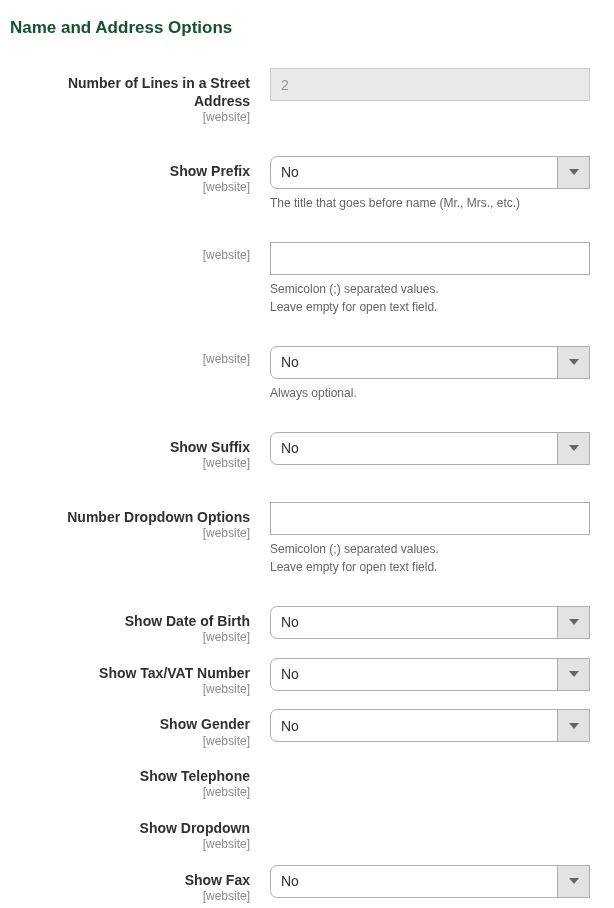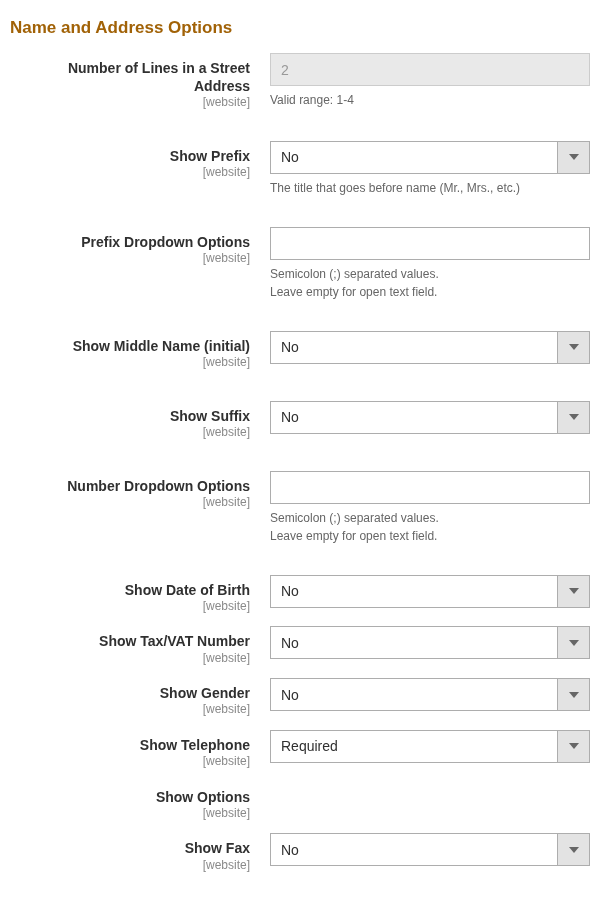--- a/index.html
+++ b/index.html
@@ -7,22 +7,22 @@
   font-family: -apple-system, BlinkMacSystemFont, "Segoe UI", Helvetica, Arial, sans-serif;
   font-size: 14px;
   color: #333;
   background: #fff;
   padding: 18px 10px 20px 10px;
   width: 614px;
 }
 .section-title {
   font-size: 17px;
   font-weight: 600;
-  color: #a16207;
-  margin-bottom: 15px;
+  color: #14532d;
+  margin-bottom: 30px;
 }
 .field-row {
   display: flex;
   align-items: flex-start;
   margin-bottom: 12px;
 }
 .field-row.wide-gap { margin-bottom: 30px; }
 .label-col {
   width: 260px;
   text-align: right;
@@ -63,20 +63,21 @@
 .select-wrap {
   position: relative;
   width: 100%;
 }
 .ctrl-select {
   appearance: none;
   -webkit-appearance: none;
   -moz-appearance: none;
   padding-right: 40px;
   cursor: pointer;
+  border-radius: 7px;
 }
 .select-arrow {
   position: absolute;
   right: 0;
   top: 0;
   width: 33px;
   height: 33px;
   background: #e3e3e3;
   border-left: 1px solid #adadad;
   border-top: 1px solid #adadad;
@@ -100,21 +101,20 @@
 
 <div class="section-title">Name and Address Options</div>
 
 <div class="field-row wide-gap">
   <div class="label-col">
     <span class="label-text">Number of Lines in a Street Address</span>
     <span class="scope">[website]</span>
   </div>
   <div class="control-col">
     <input type="text" class="ctrl-disabled" disabled="" value="2" style="">
-    <div class="hint">Valid range: 1-4</div>
   </div>
 </div>
 
 <div class="field-row wide-gap">
   <div class="label-col">
     <span class="label-text">Show Prefix</span>
     <span class="scope">[website]</span>
   </div>
   <div class="control-col">
     <div class="select-wrap">
@@ -124,43 +124,42 @@
             <path d="M0 0 L5 6 L10 0 Z" fill="#666"></path>
           </svg>
         </div>
     </div>
     <div class="hint">The title that goes before name (Mr., Mrs., etc.)</div>
   </div>
 </div>
 
 <div class="field-row wide-gap">
   <div class="label-col">
-    <span class="label-text">Prefix Dropdown Options</span>
     <span class="scope">[website]</span>
   </div>
   <div class="control-col">
     <input type="text" class="ctrl-input" value="" style="">
     <div class="hint">Semicolon (;) separated values.<br>Leave empty for open text field.</div>
   </div>
 </div>
 
 <div class="field-row wide-gap">
   <div class="label-col">
-    <span class="label-text">Show Middle Name (initial)</span>
-    <span class="scope">[website]</span>
-  </div>
-  <div class="control-col">
-    <div class="select-wrap">
-      <select class="ctrl-select"><option>No</option></select>
-      <div class="select-arrow">
-          <svg viewBox="0 0 10 6">
-            <path d="M0 0 L5 6 L10 0 Z" fill="#666"></path>
-          </svg>
-        </div>
-    </div>
+    <span class="scope">[website]</span>
+  </div>
+  <div class="control-col">
+    <div class="select-wrap">
+      <select class="ctrl-select"><option>No</option></select>
+      <div class="select-arrow">
+          <svg viewBox="0 0 10 6">
+            <path d="M0 0 L5 6 L10 0 Z" fill="#666"></path>
+          </svg>
+        </div>
+    </div>
+    <div class="hint">Always optional.</div>
   </div>
 </div>
 
 <div class="field-row wide-gap">
   <div class="label-col">
     <span class="label-text">Show Suffix</span>
     <span class="scope">[website]</span>
   </div>
   <div class="control-col">
     <div class="select-wrap">
@@ -234,35 +233,25 @@
         </div>
     </div>
   </div>
 </div>
 
 <div class="field-row">
   <div class="label-col">
     <span class="label-text">Show Telephone</span>
     <span class="scope">[website]</span>
   </div>
-  <div class="control-col">
-    <div class="select-wrap">
-      <select class="ctrl-select"><option>Required</option></select>
-      <div class="select-arrow">
-          <svg viewBox="0 0 10 6">
-            <path d="M0 0 L5 6 L10 0 Z" fill="#666"></path>
-          </svg>
-        </div>
-    </div>
-  </div>
-</div>
-
-<div class="field-row">
-  <div class="label-col">
-    <span class="label-text">Show Options</span>
+</div>
+
+<div class="field-row">
+  <div class="label-col">
+    <span class="label-text">Show Dropdown</span>
     <span class="scope">[website]</span>
   </div>
 </div>
 
 <div class="field-row">
   <div class="label-col">
     <span class="label-text">Show Fax</span>
     <span class="scope">[website]</span>
   </div>
   <div class="control-col">

